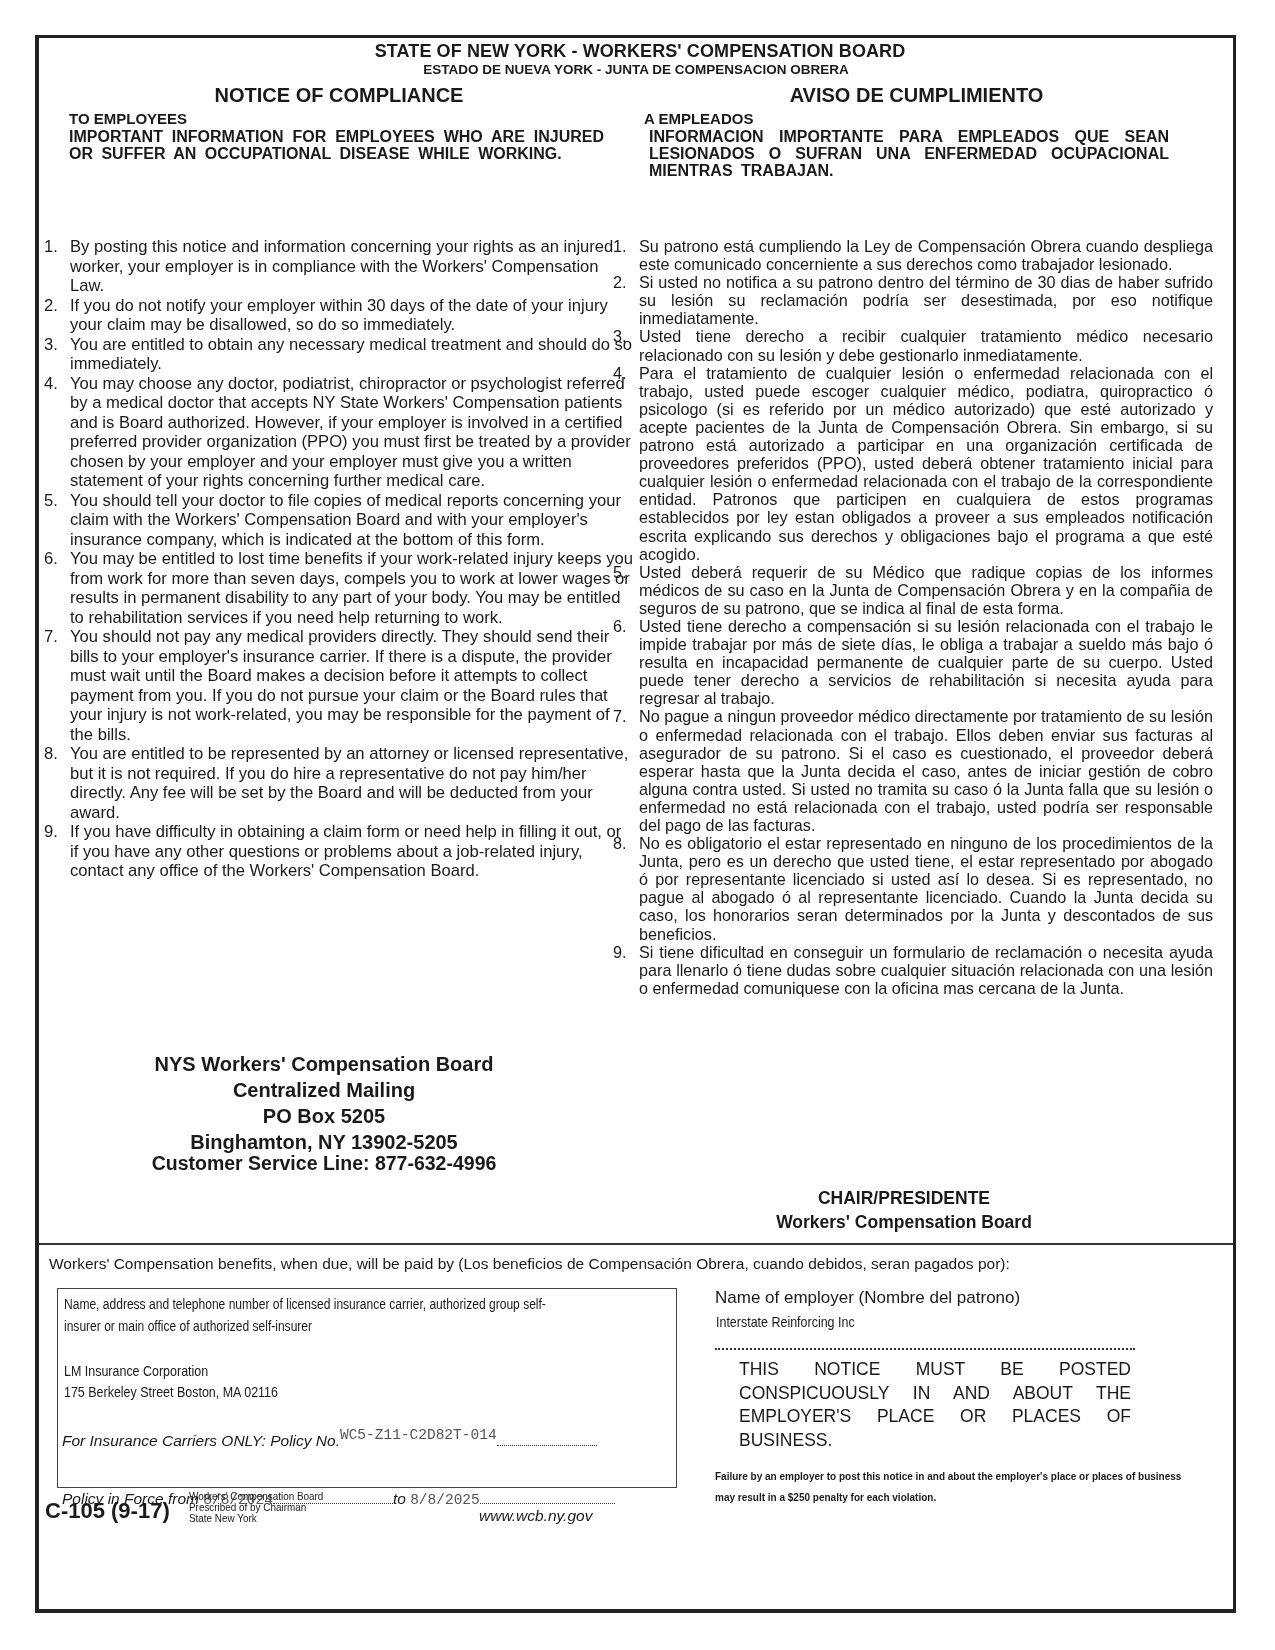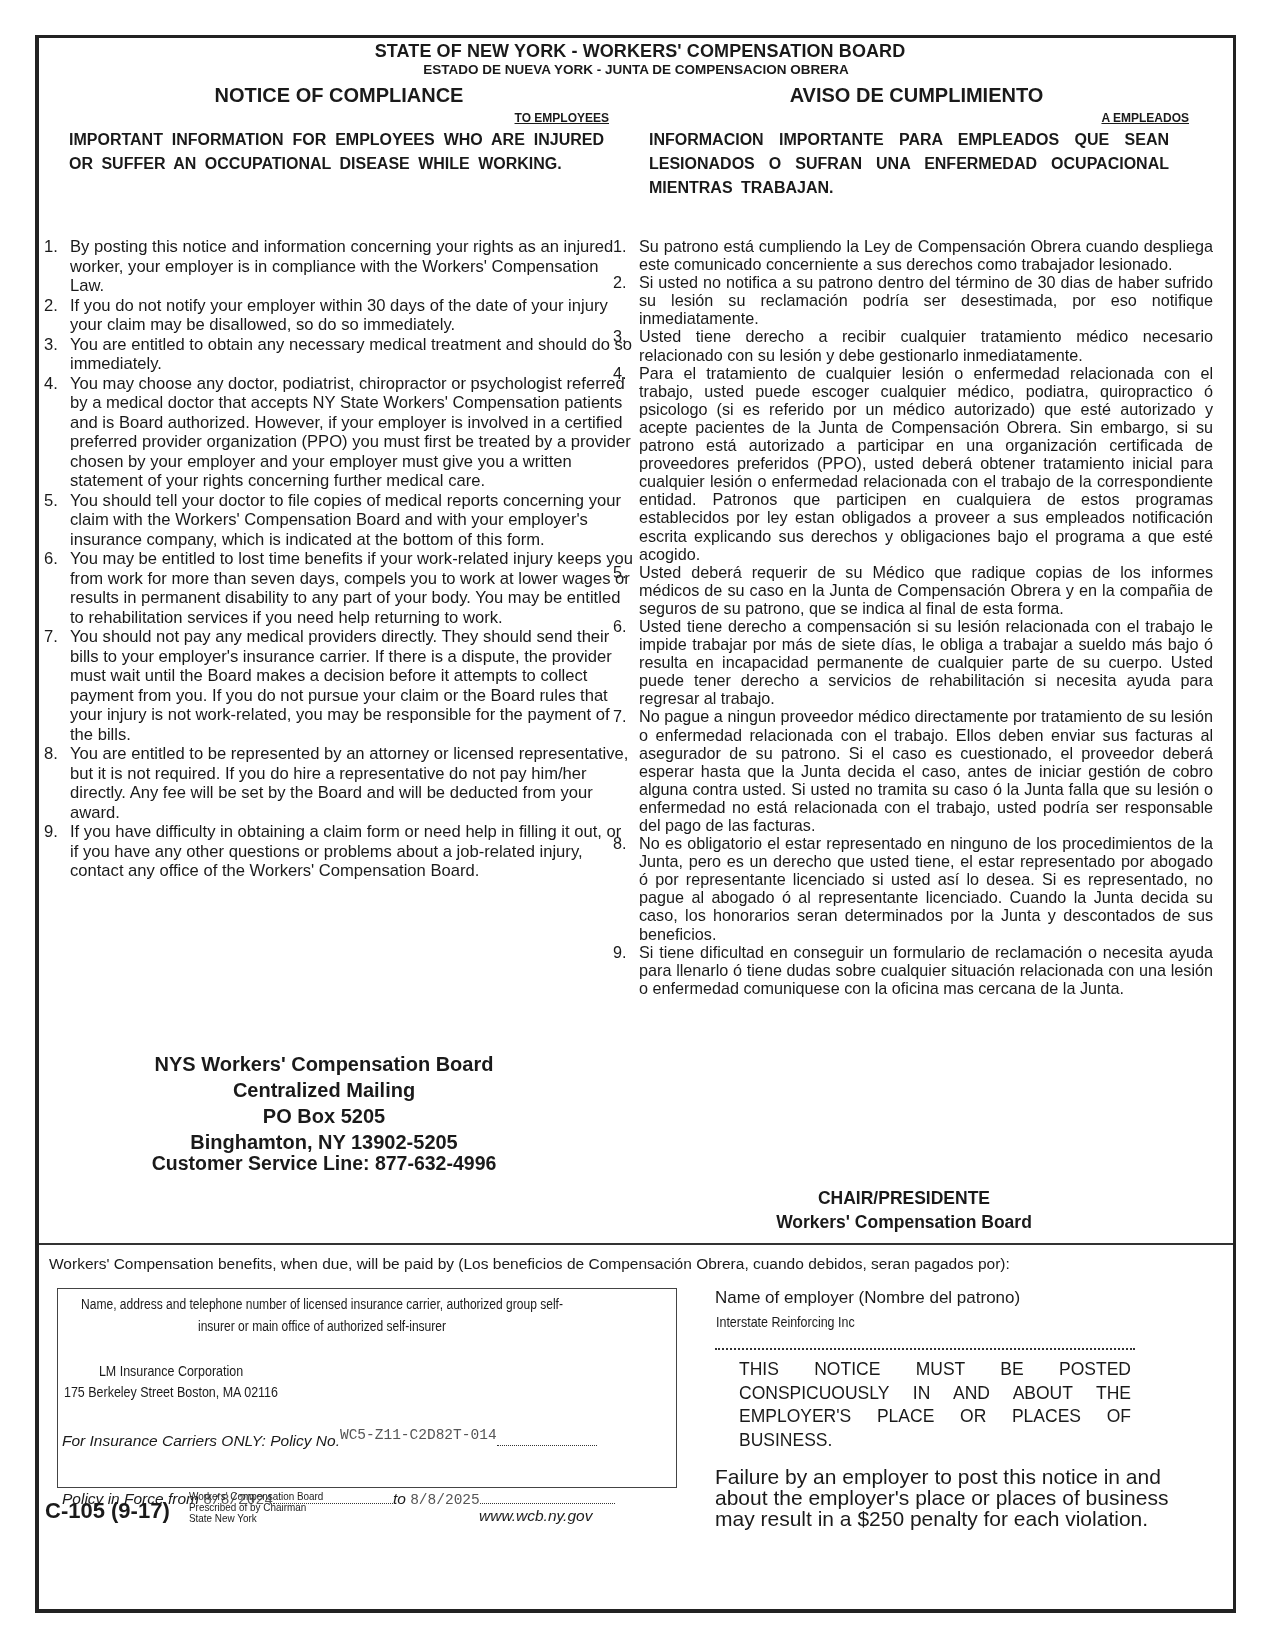--- a/index.html
+++ b/index.html
@@ -13,58 +13,58 @@
       box-sizing: border-box;
     }
     .hdr-title { position: absolute; left: 8px; right: 0; top: 3px; text-align: center;
       font-weight: bold; font-size: 18px; letter-spacing: 0.1px; }
     .hdr-sub { position: absolute; left: 0; right: 0; top: 24px; text-align: center;
       font-weight: bold; font-size: 13.5px; }
     .col { position: absolute; top: 46px; }
     .col.en { left: 30px; width: 540px; }
     .col.es { left: 605px; width: 545px; }
     .col-title { text-align: center; font-weight: bold; font-size: 20px; margin-bottom: 2px; }
-    .col-sub { text-align: right; font-weight: bold; font-size: 12px; line-height: 19px; text-decoration: underline; }
-    .col-intro { font-weight: bold; font-size: 16px; line-height: 24px; text-align: justify; word-spacing: 4px; text-transform: uppercase; }
+    .col-sub { text-align: left; font-weight: bold; font-size: 15px; line-height: 19px; }
+    .col-intro { font-weight: bold; font-size: 16px; line-height: 17px; text-align: justify; word-spacing: 4px; text-transform: uppercase; }
     .col.en .col-intro { width: 535px; }
     .col.es .col-intro { width: 520px; margin-left: 5px; }
     ol.items { list-style: none; margin: 0; padding: 0; position: absolute; }
     .en-items { left: 5px; top: 199px; width: 590px; font-size: 16.6px; line-height: 19.5px; }
     .es-items { left: 574px; top: 199px; width: 600px; font-size: 16.2px; line-height: 18.1px; text-align: justify; }
     ol.items li { position: relative; padding-left: 26px; }
     .es-items li { padding-left: 22px; }
     ol.items li .num { position: absolute; left: 0; top: 0; }
     .mail { position: absolute; left: 35px; top: 985px; width: 500px; text-align: center;
       font-weight: bold; font-size: 20px; line-height: 26px; margin-top: 28px; }
     .csl { position: absolute; left: 35px; top: 1114px; width: 500px; text-align: center;
       font-weight: bold; font-size: 19.5px; }
     .chair { position: absolute; left: 640px; top: 1148px; width: 450px; text-align: center;
       font-weight: bold; font-size: 17.5px; line-height: 24px; }
     .divider { position: absolute; left: 0; right: 0; top: 1205px; border-top: 2px solid #333; }
     .paidby { position: absolute; left: 10px; top: 1217px; font-size: 15.5px; }
     .carrier-box { position: absolute; left: 18px; top: 1250px; width: 620px; height: 200px;
-      border: 1.5px solid #444; box-sizing: border-box; text-align: center; }
+      border: 1.5px solid #444; box-sizing: border-box; }
     .carrier-label { position: absolute; left: 6px; top: 4px; width: 600px; font-size: 14px; line-height: 22px;
       transform: scaleX(0.86); transform-origin: left top; }
     .carrier-name { position: absolute; left: 6px; top: 72px; font-size: 14.5px; line-height: 21px;
       transform: scaleX(0.86); transform-origin: left top; }
     .policy-row { position: absolute; left: 4px; font-style: italic; font-size: 15.5px; white-space: nowrap; }
     .policy-row.r1 { top: 143px; }
     .policy-row.r2 { top: 173px; margin-top: 28px; }
     .fill { font-family: "Liberation Mono", monospace; font-style: normal; font-size: 14.5px; color: #555;
       position: relative; }
     .fill.up { top: -7px; }
     .dots { display: inline-block; border-bottom: 1.5px dotted #333; height: 1px; vertical-align: baseline; }
     .employer-label { position: absolute; left: 676px; top: 1250px; font-size: 17px; }
     .employer-name { position: absolute; left: 677px; top: 1276px; font-size: 14.5px;
       transform: scaleX(0.86); transform-origin: left top; }
     .employer-dots { position: absolute; left: 676px; top: 1310px; width: 420px; border-top: 2px dotted #333; }
     .posted { position: absolute; left: 700px; top: 1320px; width: 392px; font-weight: normal; font-size: 17.5px;
       line-height: 23.5px; text-align: justify; text-align-last: left; word-spacing: 6px; }
-    .failure { position: absolute; left: 676px; top: 1428px; width: 470px; font-size: 21px; line-height: 21px; }
+    .failure { position: absolute; left: 676px; top: 1428px; width: 470px; font-size: 10px; line-height: 21px; font-weight: bold; }
     .formno { position: absolute; left: 6px; top: 1460px; font-weight: bold; font-size: 22px; }
     .prescribed { position: absolute; left: 150px; top: 1453px; font-size: 11px; line-height: 11px;
       transform: scaleX(0.9); transform-origin: left top; }
     .website { position: absolute; left: 440px; top: 1469px; font-style: italic; font-size: 15.5px; }
   </style>
 </head>
 <body>
 
 <div class="page">
 

